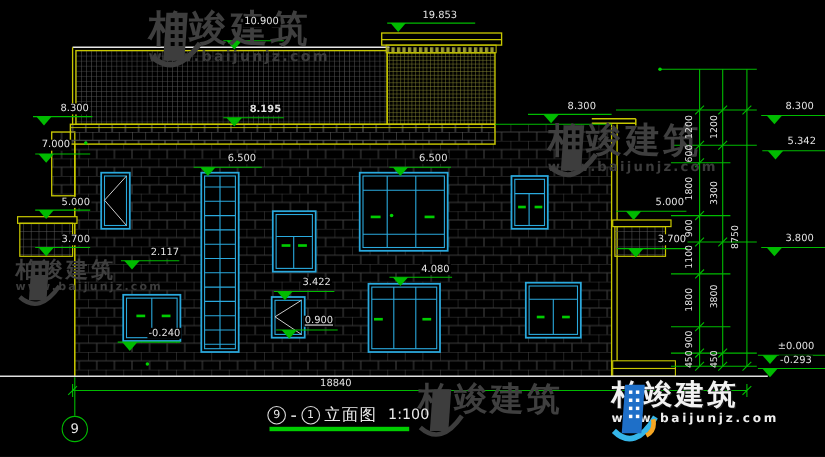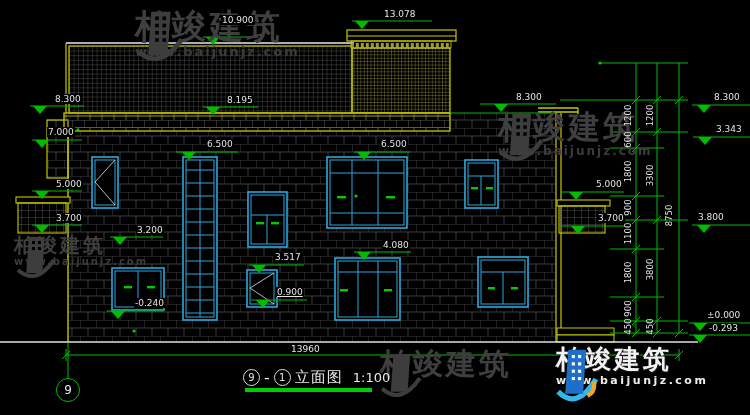--- a/index.html
+++ b/index.html
@@ -316,58 +316,58 @@
           <rect x="15" y="30" width="3" height="3"></rect>
           <rect x="21" y="30" width="3" height="3"></rect>
         </g>
   </svg>
   <div class="tx">
         <span class="brand">柏竣建筑</span>
   <span class="url">www.baijunjz.com</span>
       </div>
 </div>
 
-<div class="lvl" style="left:383px;top:9px;">13.078</div>
+<div class="lvl" style="left:383px;top:9px;">19.853</div>
 <div class="lvl" style="left:221px;top:15px;">10.900</div>
 <div class="lvl" style="left:54px;top:94px;">8.300</div>
-<div class="lvl" style="left:226px;top:95px;">8.195</div>
+<div class="lvl" style="left:226px;top:95px;font-weight:bold;">8.195</div>
 <div class="lvl" style="left:515px;top:92px;">8.300</div>
-<div class="lvl" style="left:47px;top:127px;text-align:center;">7.000</div>
+<div class="lvl" style="left:37px;top:127px;text-align:center;">7.000</div>
 <div class="lvl" style="left:55px;top:179px;">5.000</div>
 <div class="lvl" style="left:55px;top:213px;">3.700</div>
 <div class="lvl" style="left:206px;top:139px;">6.500</div>
 <div class="lvl" style="left:380px;top:139px;">6.500</div>
-<div class="lvl" style="left:136px;top:225px;">3.200</div>
-<div class="lvl" style="left:274px;top:252px;">3.517</div>
+<div class="lvl" style="left:136px;top:225px;">2.117</div>
+<div class="lvl" style="left:274px;top:252px;">3.422</div>
 <div class="lvl" style="left:276px;top:287px;text-decoration:underline;">0.900</div>
 <div class="lvl" style="left:382px;top:240px;">4.080</div>
 <div class="lvl" style="left:134px;top:298px;">-0.240</div>
 <div class="lvl" style="left:595px;top:179px;">5.000</div>
 <div class="lvl" style="left:597px;top:213px;">3.700</div>
 <div class="lvl" style="left:713px;top:92px;">8.300</div>
-<div class="lvl" style="left:715px;top:124px;">3.343</div>
-<div class="lvl" style="left:697px;top:212px;">3.800</div>
+<div class="lvl" style="left:715px;top:124px;">5.342</div>
+<div class="lvl" style="left:713px;top:212px;">3.800</div>
 <div class="lvl" style="left:706px;top:310px;">±0.000</div>
 <div class="lvl" style="left:708px;top:323px;">-0.293</div>
 
 <div class="rot" style="left:608px;top:110px;">1200</div>
 <div class="rot" style="left:608px;top:134px;">600</div>
 <div class="rot" style="left:608px;top:166px;">1800</div>
 <div class="rot" style="left:608px;top:202px;">900</div>
 <div class="rot" style="left:608px;top:228px;">1100</div>
 <div class="rot" style="left:608px;top:267px;">1800</div>
 <div class="rot" style="left:608px;top:303px;">900</div>
 <div class="rot" style="left:608px;top:321px;">450</div>
 <div class="rot" style="left:630px;top:110px;">1200</div>
 <div class="rot" style="left:630px;top:170px;">3300</div>
 <div class="rot" style="left:630px;top:264px;">3800</div>
 <div class="rot" style="left:630px;top:321px;">450</div>
 <div class="rot" style="left:649px;top:210px;">8750</div>
 
-<div class="lvl" style="left:290px;top:344px;background:transparent;">13960</div>
+<div class="lvl" style="left:290px;top:344px;background:transparent;">18840</div>
 
 <div class="bubble">
       <span>9</span>
     </div>
 
 <div class="titlebar">
   <span class="circ">
         <span>9</span>
       </span>
   <span>-</span>

